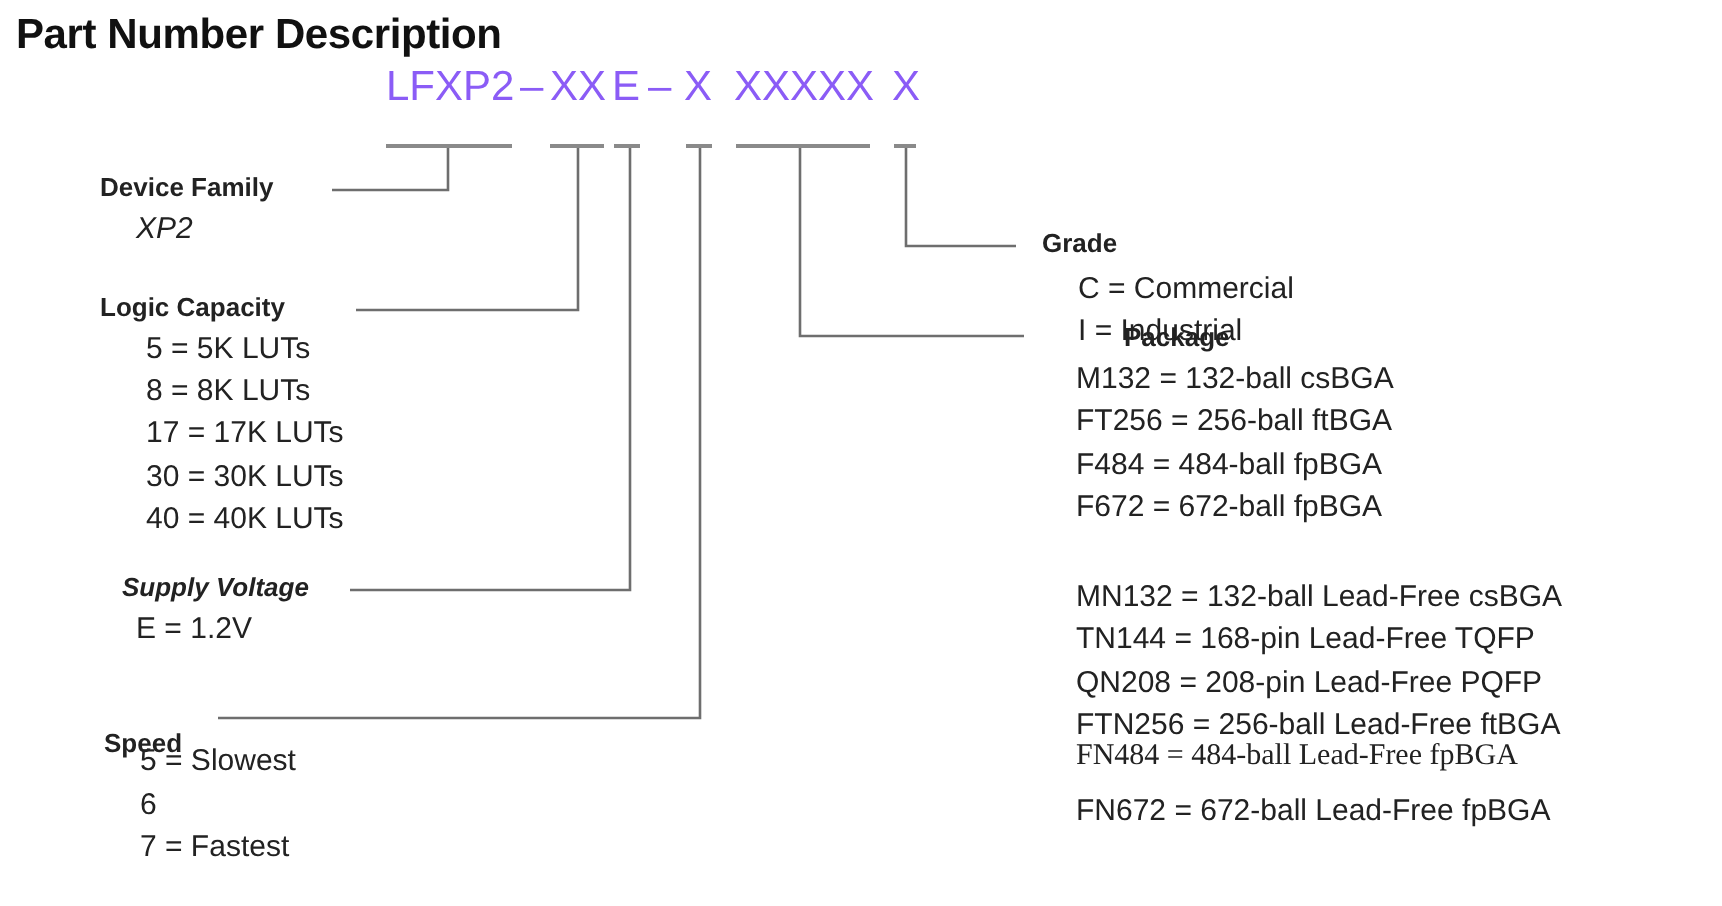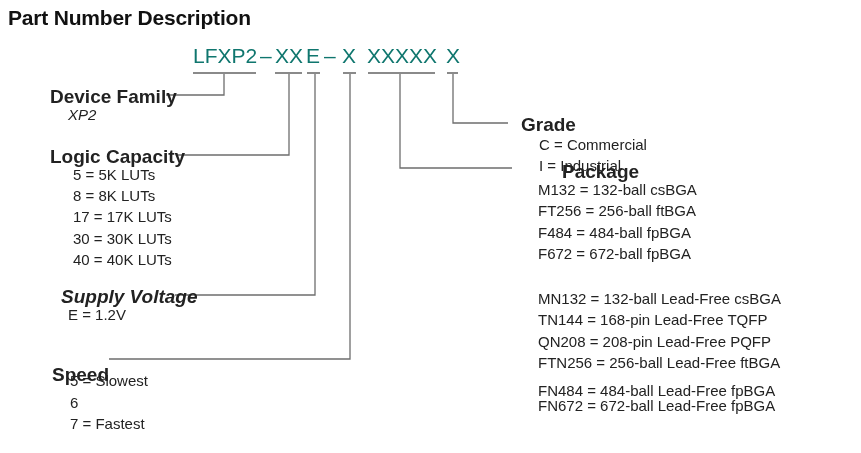--- a/index.html
+++ b/index.html
@@ -1,19 +1,19 @@
 <!DOCTYPE html>
 <html><head>
   <meta charset="utf-8">
   <style>
     html, body { margin: 0; padding: 0; background: #ffffff; }
     body { width: 861px; height: 453px; position: relative; overflow: hidden; font-family: "Liberation Sans", sans-serif; color: #222; }
     .title { position: absolute; left: 8px; top: 6px; font-size: 21px; font-weight: bold; color: #111; letter-spacing: -0.2px; text-align: right; }
-    .pn { position: absolute; top: 44px; font-size: 21px; color: #0f766e; white-space: pre; }
-    .hdr { position: absolute; font-size: 19px; font-weight: bold; color: #222; white-space: nowrap; }
+    .pn { position: absolute; top: 32px; font-size: 21px; color: #8b5cf6; white-space: pre; }
+    .hdr { position: absolute; font-size: 13px; font-weight: bold; color: #222; white-space: nowrap; }
     .item { position: absolute; font-size: 15px; color: #222; white-space: nowrap; line-height: 21px; }
     svg.lines { position: absolute; left: 0; top: 0; }
     .ul { stroke: #8a8a8a; stroke-width: 2; fill: none; }
     .ln { stroke: #6e6e6e; stroke-width: 1.3; fill: none; }
   </style>
 </head>
 <body>
 
 <div class="title">Part Number Description</div>
 
@@ -67,14 +67,14 @@
 <div class="hdr" style="left:520px; top:161px;margin-left:42px;">Package</div>
 <div class="item" style="left:538px; top:179px;">M132 = 132-ball csBGA</div>
 <div class="item" style="left:538px; top:200px;">FT256 = 256-ball ftBGA</div>
 <div class="item" style="left:538px; top:222px;">F484 = 484-ball fpBGA</div>
 <div class="item" style="left:538px; top:243px;">F672 = 672-ball fpBGA</div>
 
 <div class="item" style="left:538px; top:288px;">MN132 = 132-ball Lead-Free csBGA</div>
 <div class="item" style="left:538px; top:309px;">TN144 = 168-pin Lead-Free TQFP</div>
 <div class="item" style="left:538px; top:331px;">QN208 = 208-pin Lead-Free PQFP</div>
 <div class="item" style="left:538px; top:352px;">FTN256 = 256-ball Lead-Free ftBGA</div>
-<div class="item" style="left:538px; top:380px;">FN484 = 484-ball Lead-Free fpBGA</div>
+<div class="item" style="left:538px; top:368px;font-family:Liberation Serif, serif;">FN484 = 484-ball Lead-Free fpBGA</div>
 <div class="item" style="left:538px; top:395px;">FN672 = 672-ball Lead-Free fpBGA</div>
 
 </body></html>

